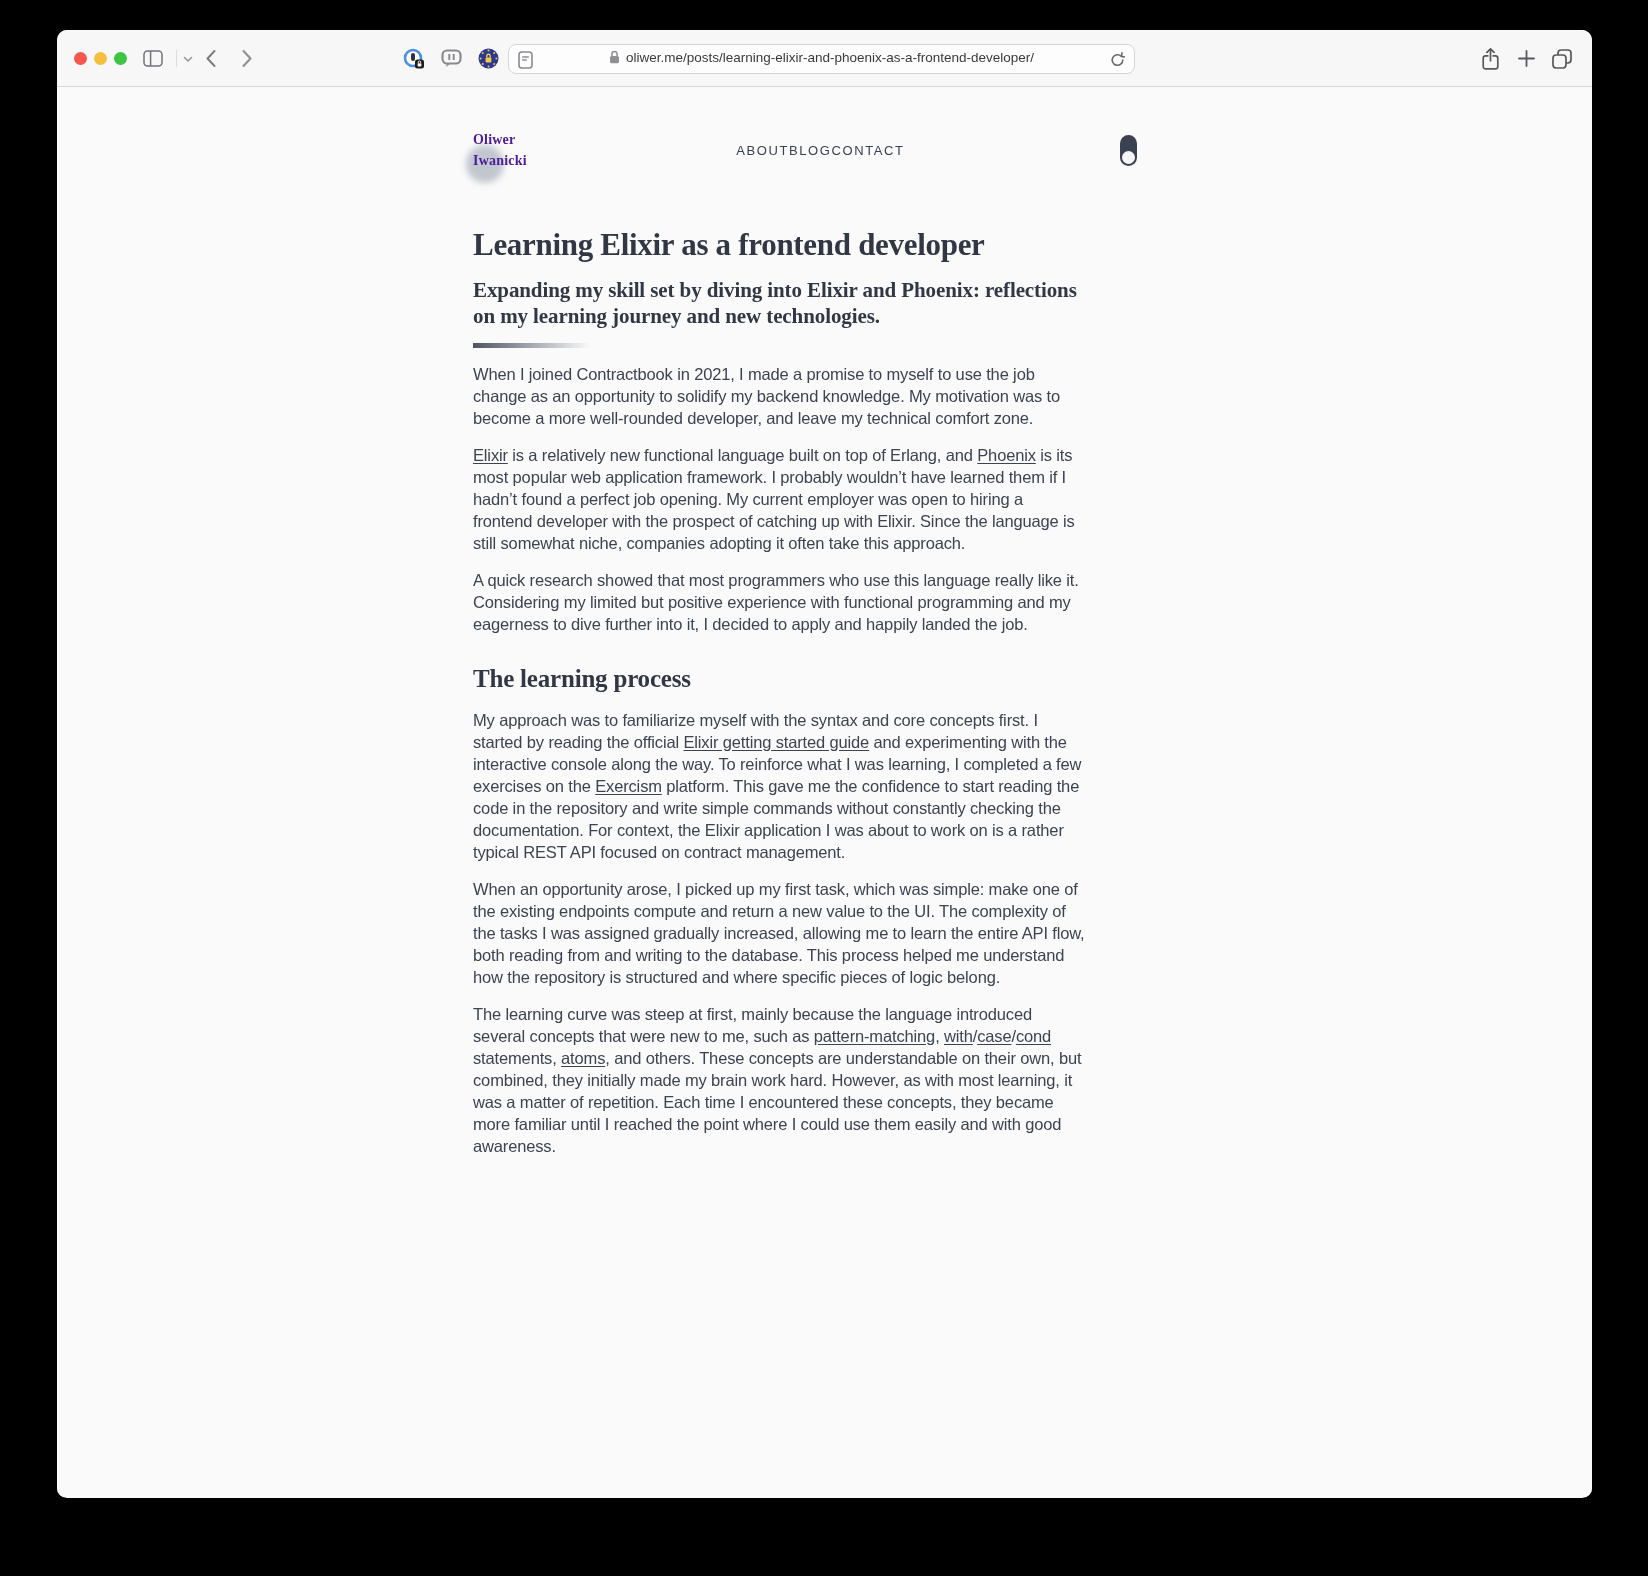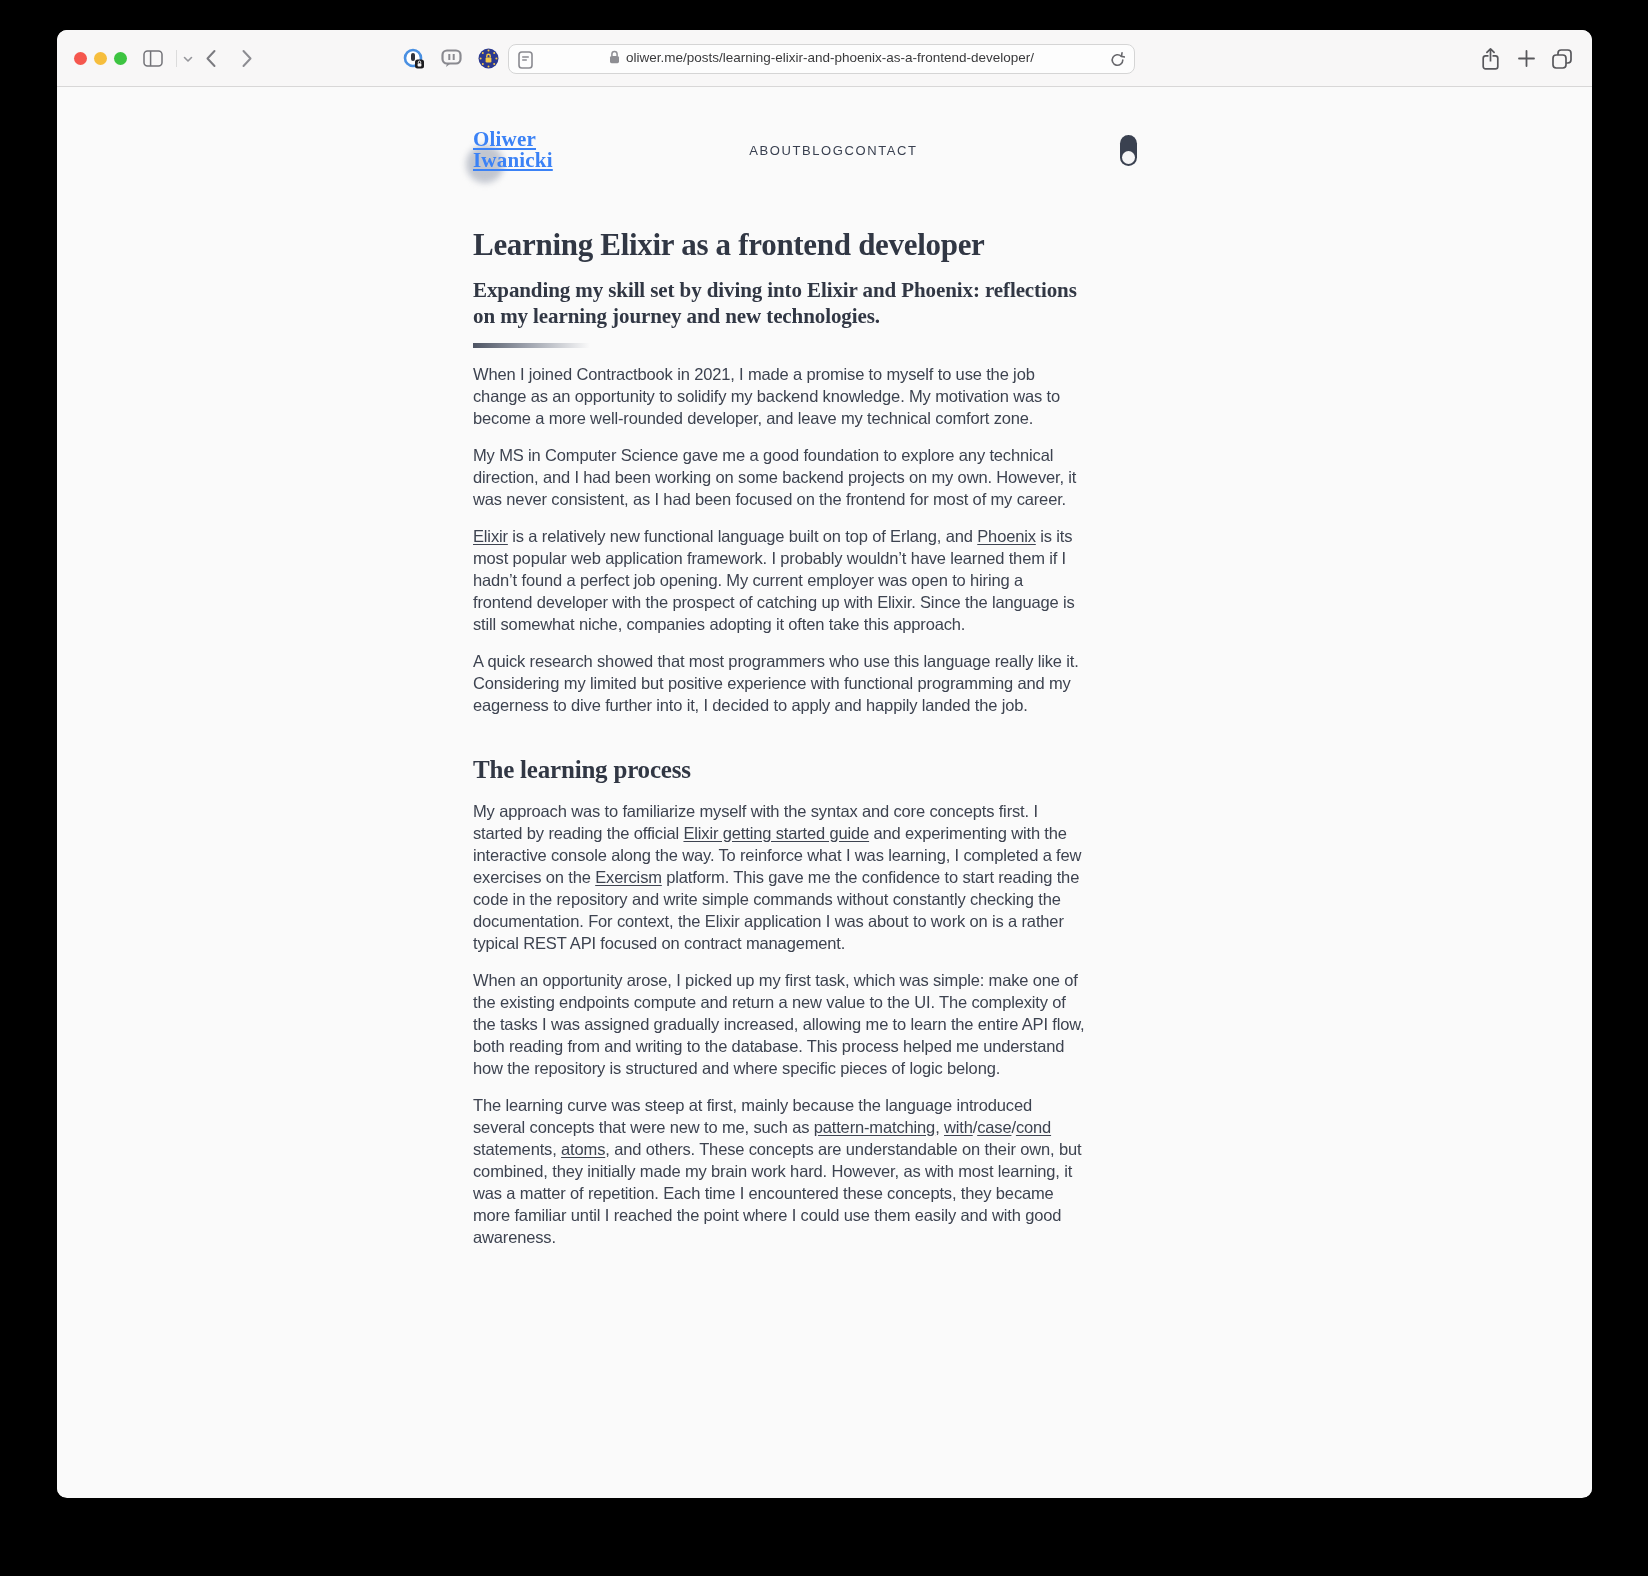--- a/index.html
+++ b/index.html
@@ -40,21 +40,21 @@
   }
   .url-reader { position:absolute; left:9px; top:6px; }
   .url-refresh { position:absolute; right:9px; top:7px; }
   .url-center { display:flex; align-items:flex-start; gap:6px; }
   .url-text { font-size:13.5px; color:#3a3a3c; letter-spacing:0; }
   
   .page { position:relative; height:1410px; background:#fafafa; overflow:hidden; }
   .container { width:664px; margin-left:416px; }
   .site-header { display:flex; align-items:center; margin-top:34px; height:58px; }
   .logo { position:relative; font-family:"Liberation Serif", serif; font-weight:700;
-          font-size:21px; line-height:21px; color:#3b82f6; letter-spacing:.2px;text-decoration:underline; }
+          font-size:14px; line-height:21px; color:#4c1d95; letter-spacing:.2px; }
   .logo-blob { position:absolute; left:-7px; top:16px; width:38px; height:38px;
                border-radius:50%; background:#c2c6cf; filter:blur(3px); z-index:0; }
   .logo-text { position:relative; z-index:1; }
   .site-nav { flex:1; display:flex; justify-content:center; margin-left:-6px; }
   .site-nav a { font-size:13px; letter-spacing:1.6px; color:#394050; text-decoration:none;
                 font-weight:500; }
   .theme-toggle { width:17px; height:31px; border-radius:9px; background:#3a4150;
                   position:relative; flex:none; cursor:pointer; }
   .toggle-knob { position:absolute; left:2px; bottom:2px; width:13px; height:13px;
                  border-radius:50%; background:#f5f5f6; }
@@ -64,21 +64,21 @@
                 color:#313744; margin:48px 0 0; line-height:1.15; white-space:nowrap;
                 letter-spacing:-.3px; }
   .post-subtitle { font-family:"Liberation Serif", serif; font-weight:700; font-size:21px;
                    color:#313744; margin:14px 0 0; line-height:26px; letter-spacing:-.1px; }
   .divider { width:117px; height:5px; margin:14px 0 0;
              background:linear-gradient(to right,#4d5463,#9ba0ab 45%,rgba(230,230,233,0)); }
   .byline { font-style:italic; font-size:15px; color:#3d4350; margin:14px 0 0; }
   .article-body p { font-size:16.5px; line-height:22px; color:#3d4350; margin:15px 0;
                     letter-spacing:-.15px; }
   .article-body h2 { font-family:"Liberation Serif", serif; font-weight:700; font-size:25px;
-                     color:#313744; margin:40px 0 16px; letter-spacing:-.2px; }
+                     color:#313744; margin:30px 0 16px; letter-spacing:-.2px; }
   .article-body a { color:inherit; text-decoration:underline; text-underline-offset:2px; }
 </style>
 </head>
 <body>
 
 <div class="window">
 
   <div class="toolbar">
     <span class="tl close" style="background:#f5574e"></span>
     <span class="tl min" style="background:#f6be3d"></span>
@@ -209,21 +209,20 @@
           <span class="toggle-knob"></span>
         </div>
       </header>
 
       <article>
         <h1 class="post-title">Learning Elixir as a frontend developer</h1>
         <div class="post-subtitle">Expanding my skill set by diving into Elixir and Phoenix: reflections on my learning journey and new technologies.</div>
         <div class="divider"></div>
         <div class="article-body">
             <p>When I joined Contractbook in 2021, I made a promise to myself to use the job change as an opportunity to solidify my backend knowledge. My motivation was to become a more well-rounded developer, and leave my technical comfort zone.</p>
-            <p>My MS in Computer Science gave me a good foundation to explore any technical direction, and I had been working on some backend projects on my own. However, it was never consistent, as I had been focused on the frontend for most of my career.</p>
             <p><a href="#">Elixir</a> is a relatively new functional language built on top of Erlang, and <a href="#">Phoenix</a> is its most popular web application framework. I probably wouldn’t have learned them if I hadn’t found a perfect job opening. My current employer was open to hiring a frontend developer with the prospect of catching up with Elixir. Since the language is still somewhat niche, companies adopting it often take this approach.</p>
             <p>A quick research showed that most programmers who use this language really like it. Considering my limited but positive experience with functional programming and my eagerness to dive further into it, I decided to apply and happily landed the job.</p>
             <h2>The learning process</h2>
             <p>My approach was to familiarize myself with the syntax and core concepts first. I started by reading the official <a href="#">Elixir getting started guide</a> and experimenting with the interactive console along the way. To reinforce what I was learning, I completed a few exercises on the <a href="#">Exercism</a> platform. This gave me the confidence to start reading the code in the repository and write simple commands without constantly checking the documentation. For context, the Elixir application I was about to work on is a rather typical REST API focused on contract management.</p>
             <p>When an opportunity arose, I picked up my first task, which was simple: make one of the existing endpoints compute and return a new value to the UI. The complexity of the tasks I was assigned gradually increased, allowing me to learn the entire API flow, both reading from and writing to the database. This process helped me understand how the repository is structured and where specific pieces of logic belong.</p>
             <p>The learning curve was steep at first, mainly because the language introduced several concepts that were new to me, such as <a href="#">pattern-matching</a>, <a href="#">with</a>/<a href="#">case</a>/<a href="#">cond</a> statements, <a href="#">atoms</a>, and others. These concepts are understandable on their own, but combined, they initially made my brain work hard. However, as with most learning, it was a matter of repetition. Each time I encountered these concepts, they became more familiar until I reached the point where I could use them easily and with good awareness.</p>
           </div>
       </article>
 
     </div>

